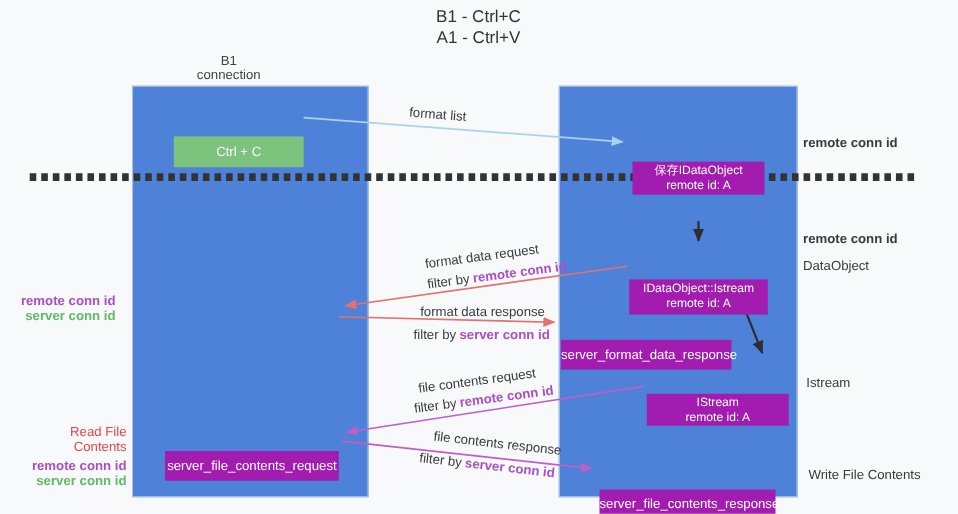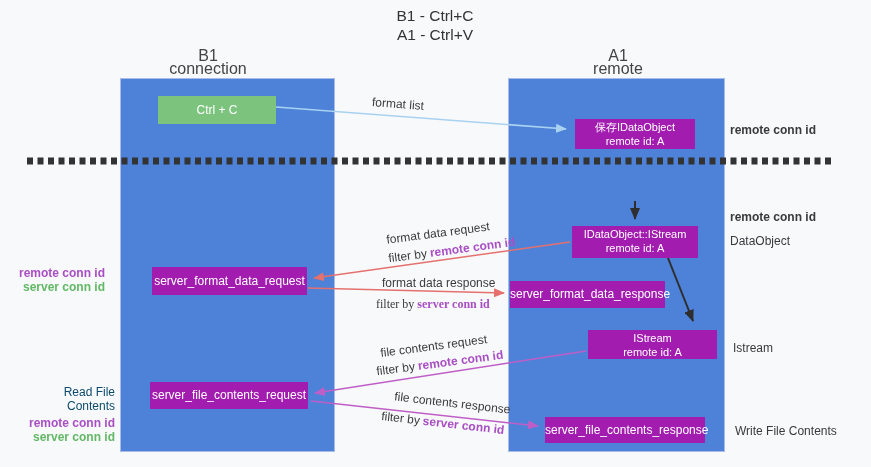--- a/index.html
+++ b/index.html
@@ -1,29 +1,29 @@
 <!DOCTYPE html>
 <html><head>
 <meta charset="utf-8">
 <style>
   html,body { margin:0; padding:0; }
   body { font-family:"Liberation Sans", sans-serif; background:#f8f9fa; }
   .canvas { position:relative; width:838px; height:467px; background:#f8f9fa; overflow:hidden; }
 
   .title { position:absolute; left:335px; top:6px; width:200px; text-align:center;
            font-size:15.5px; line-height:19px; color:#333; }
-  .colhead { position:absolute; width:120px; text-align:center; font-size:16px;
+  .colhead { position:absolute; width:120px; text-align:center; font-size:12px;
              line-height:13px; color:#444; top:49px; }
 
   .lane { position:absolute; top:78px; height:374px; background:#4d82d8;
           border:1px solid #a9bce8; box-sizing:border-box; }
   .lane-left  { left:120px; width:215px; }
   .lane-right { left:508px; width:217px; }
 
-  .box { position:absolute; color:#fff; text-align:center; box-sizing:border-box; }
+  .box { position:absolute; color:#fff; text-align:center; box-sizing:border-box;margin-top:28px; }
   .green  { background:#7cc47e; }
   .orange { background:#a21caf; }
   .one-line { font-size:12px; }
   .two-line { font-size:11px; line-height:14px; padding-top:1px; }
 
   .lbl { position:absolute; font-size:12px; color:#3b3b3b; white-space:nowrap; }
   .lbl .term { font-weight:bold; margin-left:3px; }
   .purpleTxt { color:#a94fc4; }
   .greenTxt  { color:#62b966; }
   .sideLbl { position:absolute; font-size:12px; color:#3a3a3a; white-space:nowrap; }
@@ -42,24 +42,20 @@
 <div class="canvas">
 
   <div class="title">
     <div>B1 - Ctrl+C</div>
     <div>A1 - Ctrl+V</div>
   </div>
 
   <div class="colhead" style="left:148px;">
     <div>B1</div>
     <div>connection</div>
-  </div>
-  <div class="colhead" style="left:558px;">
-    <div>A1</div>
-    <div>remote</div>
   </div>
 
   <div class="lane lane-left"></div>
   <div class="lane lane-right"></div>
 
   <svg class="overlay">
     <defs>
       <marker id="m-blue" markerUnits="userSpaceOnUse" markerWidth="11" markerHeight="9" refX="10" refY="4.5" orient="auto">
         <path d="M0,0 L11,4.5 L0,9 z" fill="#a8d2f0"></path>
       </marker>
@@ -93,46 +89,45 @@
 
   <div class="box green one-line" style="left:158px; top:96px; width:118px; height:28px; line-height:28px;">Ctrl + C</div>
 
   <div class="box orange two-line" style="left:575px; top:119px; width:120px; height:30px;">
     <div>保存IDataObject</div>
     <div>remote id: A</div>
   </div>
 
 
   <div class="box orange two-line" style="left:572px; top:226px; width:126px; height:32px;">
-    <div>IDataObject::IStream</div>
+    <div>IDataObject::Istream</div>
     <div>remote id: A</div>
   </div>
 
-  <div class="box orange one-line" style="left:152px; top:267px; width:155px; height:28px; line-height:28px;">server_format_data_request</div>
 
   <div class="box orange one-line" style="left:510px; top:281px; width:155px; height:27px; line-height:27px;">server_format_data_response</div>
 
   <div class="box orange two-line" style="left:588px; top:330px; width:129px; height:29px;">
     <div>IStream</div>
     <div>remote id: A</div>
   </div>
 
   <div class="box orange one-line" style="left:150px; top:382px; width:158px; height:27px; line-height:27px;">server_file_contents_request</div>
 
   <div class="box orange one-line" style="left:545px; top:417px; width:160px; height:26px; line-height:26px;">server_file_contents_response</div>
 
   <div class="lbl r-pos45" style="left:372px; top:97px;">format list</div>
 
   <div class="lbl r-neg8" style="left:386px; top:226px;">format data request</div>
   <div class="lbl r-neg8" style="left:388px; top:243px;">
     <span>filter by</span><span class="term purpleTxt">remote conn id</span>
   </div>
 
   <div class="lbl" style="left:382px; top:276px;">format data response</div>
-  <div class="lbl" style="left:376px; top:297px;font-family:Liberation Serif, serif;">
+  <div class="lbl" style="left:376px; top:297px;">
     <span>filter by</span><span class="term purpleTxt">server conn id</span>
   </div>
 
   <div class="lbl r-neg8" style="left:380px; top:339px;">file contents request</div>
   <div class="lbl r-neg8" style="left:376px; top:356px;">
     <span>filter by</span><span class="term purpleTxt">remote conn id</span>
   </div>
 
   <div class="lbl r-pos65" style="left:394px; top:396px;">file contents response</div>
   <div class="lbl r-pos65" style="left:381px; top:416px;">
@@ -144,18 +139,18 @@
   <div class="sideLbl" style="left:730px; top:234px;">DataObject</div>
   <div class="sideLbl" style="left:733px; top:341px;">Istream</div>
   <div class="sideLbl" style="left:735px; top:424px;">Write File Contents</div>
 
   <div class="leftGroup" style="left:17px; top:266px; width:88px;">
     <div class="bold purpleTxt" style="font-weight:bold;">remote conn id</div>
     <div class="bold greenTxt" style="font-weight:bold;">server conn id</div>
   </div>
 
   <div class="leftGroup" style="left:17px; top:385px; width:98px;">
-    <div style="color:#0c4a6e; margin-bottom:3px;">Read File Contents</div>
+    <div style="color:#ef4444; margin-bottom:3px;">Read File Contents</div>
     <div class="purpleTxt" style="font-weight:bold;">remote conn id</div>
     <div class="greenTxt" style="font-weight:bold;">server conn id</div>
   </div>
 
 </div>
 
 </body></html>

